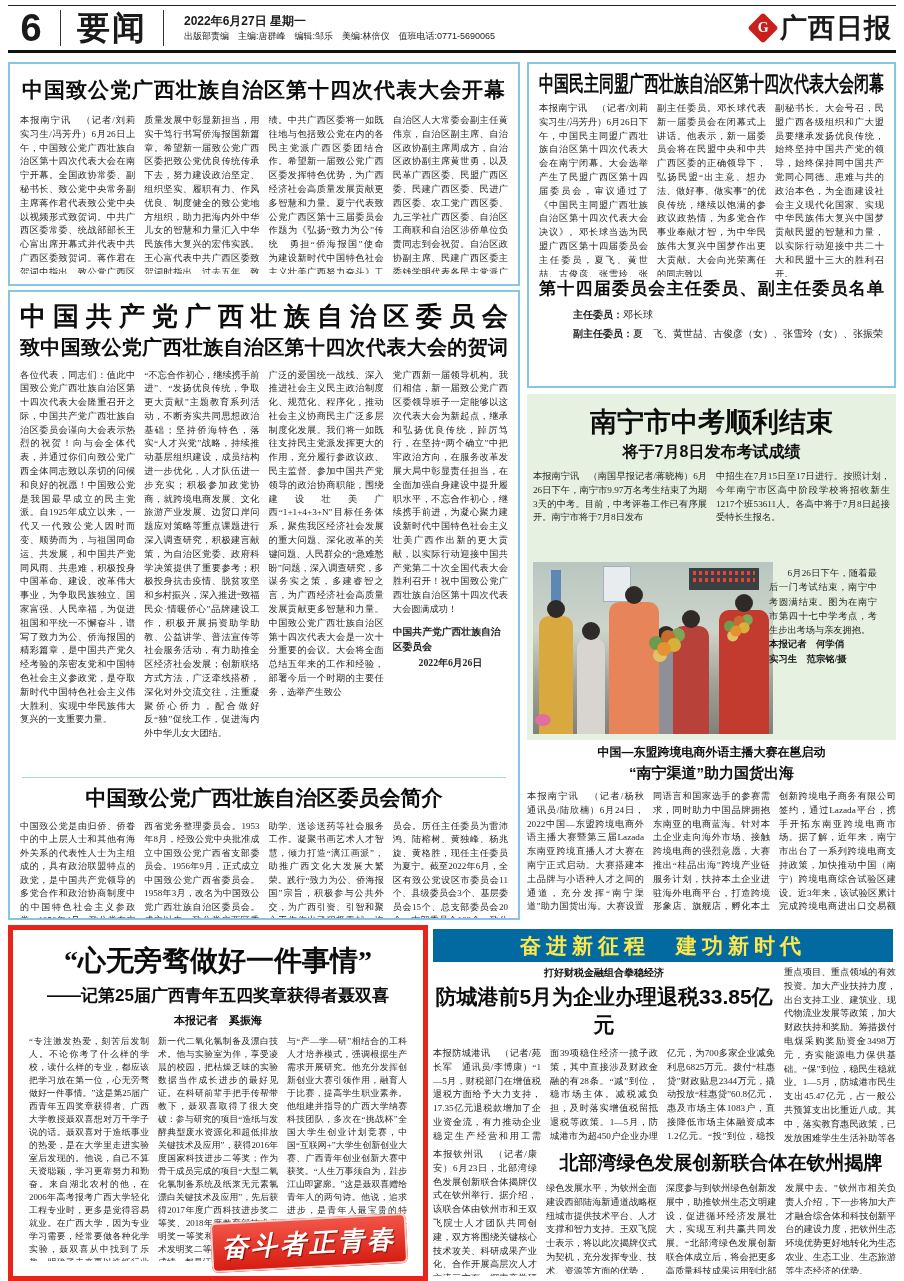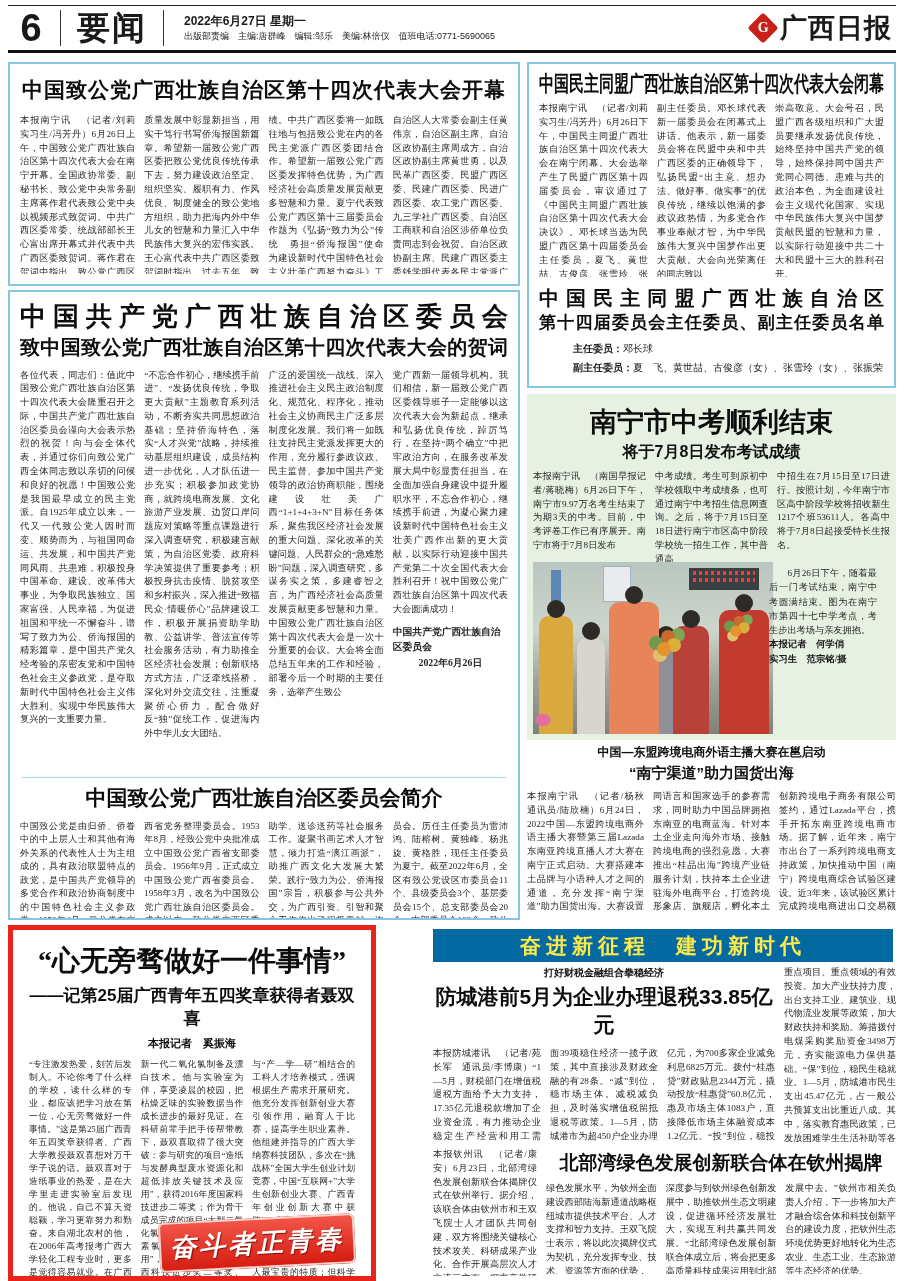--- a/index.html
+++ b/index.html
@@ -113,34 +113,32 @@
       <div class="col" style="font-size:9px;">助学、送诊送药等社会服务工作。凝聚书画艺术人才智慧，倾力打造“漓江画派”，助推广西文化大发展大繁荣。践行“致力为公、侨海报国”宗旨，积极参与公共外交，为广西引资、引智和聚心工作作出了积极贡献。迄今，共选举产生了十三届委</div>
       <div class="col" style="font-size:9px;">员会。历任主任委员为雷沛鸿、陆榕树、黄独峰、杨兆旋、黄格胜，现任主任委员为夏宁。截至2022年6月，全区有致公党设区市委员会11个、县级委员会3个、基层委员会15个、总支部委员会20个、支部委员会168个、致公党党员4341人。</div>
     </div>
   </div>
 
   <div class="absbox box-blue" style="left:527px;top:62px;width:369px;height:326px;padding:8px 10px;">
     <div class="t-main" style="font-size:15px;letter-spacing:0;margin:3px 0 8px;transform:scaleY(1.45);transform-origin:center;">中国民主同盟广西壮族自治区第十四次代表大会闭幕</div>
     <div class="cols" style="height:175px;margin-top:8px;">
       <div class="col">本报南宁讯　（记者/刘莉　实习生/冯芳丹）6月26日下午，中国民主同盟广西壮族自治区第十四次代表大会在南宁闭幕。大会选举产生了民盟广西区第十四届委员会，审议通过了《中国民主同盟广西壮族自治区第十四次代表大会决议》。邓长球当选为民盟广西区第十四届委员会主任委员，夏飞、黄世喆、古俊彦、张雪玲、张振荣当选为</div>
       <div class="col">副主任委员。邓长球代表新一届委员会在闭幕式上讲话。他表示，新一届委员会将在民盟中央和中共广西区委的正确领导下，弘扬民盟“出主意、想办法、做好事、做实事”的优良传统，继续以饱满的参政议政热情，为多党合作事业奉献才智，为中华民族伟大复兴中国梦作出更大贡献。大会向光荣离任的同志致以</div>
-      <div class="col">崇高敬意。大会号召，民盟广西各级组织和广大盟员要继承发扬优良传统，始终坚持中国共产党的领导，始终保持同中国共产党同心同德、患难与共的政治本色，为全面建设社会主义现代化国家、实现中华民族伟大复兴中国梦贡献民盟的智慧和力量，以实际行动迎接中共二十大和民盟十三大的胜利召开。</div>
-    </div>
-    <div class="t-main t-serif jfull" style="font-size:20px;line-height:1.3;margin-top:8px;">中国民主同盟广西壮族自治区</div>
+      <div class="col">副秘书长。大会号召，民盟广西各级组织和广大盟员要继承发扬优良传统，始终坚持中国共产党的领导，始终保持同中国共产党同心同德、患难与共的政治本色，为全面建设社会主义现代化国家、实现中华民族伟大复兴中国梦贡献民盟的智慧和力量，以实际行动迎接中共二十大和民盟十三大的胜利召开。</div>
+    </div>
     <div class="t-main t-serif jfull" style="font-size:17px;line-height:1.4;">第十四届委员会主任委员、副主任委员名单</div>
     <div class="names" style="margin-top:4px;"><b>主任委员：</b><span>邓长球</span></div>
     <div class="names"><b>副主任委员：</b><span>夏　飞、黄世喆、古俊彦（女）、张雪玲（女）、张振荣</span></div>
   </div>
 
   <div class="absbox green" style="left:527px;top:394px;width:369px;height:346px;padding:6px 6px;">
     <div class="t-main" style="font-size:27px;margin:4px 0 2px;">南宁市中考顺利结束</div>
     <div class="sub-t" style="font-size:16px;margin-bottom:7px;">将于7月8日发布考试成绩</div>
     <div class="cols" style="height:96px;">
       <div class="col">本报南宁讯　（南国早报记者/蒋晓梅）6月26日下午，南宁市9.97万名考生结束了为期3天的中考。目前，中考评卷工作已有序展开。南宁市将于7月8日发布</div>
-      <div class="col">中考成绩。考生可到原初中学校领取中考成绩条，也可通过南宁中考招生信息网查询。之后，将于7月15日至18日进行南宁市区高中阶段学校统一招生工作，其中普通高</div>
       <div class="col">中招生在7月15日至17日进行。按照计划，今年南宁市区高中阶段学校将招收新生1217个班53611人。各高中将于7月8日起接受特长生报名。</div>
     </div>
 
     <div class="photo" style="left:6px;top:168px;width:240px;height:172px;">
       <div class="sign-strip" style="left:18px;top:8px;width:10px;height:60px;"></div>
       <div class="sign-strip" style="left:70px;top:4px;width:26px;height:34px;background:#e8ecef;border:1px solid #9fb3c2;"></div>
       <div class="led" style="right:14px;top:6px;width:70px;height:22px;">
           <i></i>
           <i></i>
         </div>
@@ -192,21 +190,21 @@
     <div style="flex:1;overflow:hidden;">
       <div class="t-main t-serif" style="font-size:19px;margin:2px 0 6px;">北部湾绿色发展创新联合体在钦州揭牌</div>
       <div class="cols" style="height:92px;">
         <div class="col">绿色发展水平，为钦州全面建设西部陆海新通道战略枢纽城市提供技术平台、人才支撑和智力支持。王双飞院士表示，将以此次揭牌仪式为契机，充分发挥专业、技术、资源等方面的优势，</div>
         <div class="col">深度参与到钦州绿色创新发展中，助推钦州生态文明建设，促进循环经济发展壮大，实现互利共赢共同发展。“北部湾绿色发展创新联合体成立后，将会把更多高质量科技成果运用到北部湾绿色</div>
         <div class="col">发展中去。”钦州市相关负责人介绍，下一步将加大产才融合综合体和科技创新平台的建设力度，把钦州生态环境优势更好地转化为生态农业、生态工业、生态旅游等生态经济的优势。</div>
       </div>
     </div>
   </div>
 
-  <div class="absbox box-red" style="left:8px;top:925px;width:368px;height:356px;padding:10px 16px;">
+  <div class="absbox box-red" style="left:8px;top:925px;width:420px;height:356px;padding:10px 16px;">
     <div class="t-main t-serif" style="font-size:28px;margin-top:2px;">“心无旁骛做好一件事情”</div>
     <div class="t-main" style="font-size:17px;margin:4px 0 6px;">——记第25届广西青年五四奖章获得者聂双喜</div>
     <div class="sub-t" style="font-size:11px;margin-bottom:7px;">本报记者　奚振海</div>
     <div class="cols" style="height:226px;">
       <div class="col" style="font-size:8.8px;line-height:1.48;">“专注激发热爱，刻苦后发制人。不论你考了什么样的学校，读什么样的专业，都应该把学习放在第一位，心无旁骛做好一件事情。”这是第25届广西青年五四奖章获得者、广西大学教授聂双喜想对万千学子说的话。聂双喜对于造纸事业的热爱，是在大学里走进实验室后发现的。他说，自己不算天资聪颖，学习更靠努力和勤奋。来自湖北农村的他，在2006年高考报考广西大学轻化工程专业时，更多是觉得容易就业。在广西大学，因为专业学习需要，经常要做各种化学实验，聂双喜从中找到了乐趣，明确了未来要以造纸行业为发展方向。造纸行业关乎国计民生，但一度也是“污染大户”。聂双喜的导师——广西大学王双飞教授团队研发成功首套二氧化氯制备系统，打破了欧美国家对行业技术——二氧化氯清洁漂白技术的垄断。这让聂双喜坚定了走科研道路的决心。成为王双飞教授的学生后，他专攻清洁造纸课题，并开始研发</div>
       <div class="col" style="font-size:8.8px;line-height:1.48;">新一代二氧化氯制备及漂白技术。他与实验室为伴，享受凌晨的校园，把枯燥乏味的实验数据当作成长进步的最好见证。在科研前辈手把手传帮带教下，聂双喜取得了很大突破：参与研究的项目“造纸与发酵典型废水资源化和超低排放关键技术及应用”，获得2016年度国家科技进步二等奖；作为骨干成员完成的项目“大型二氧化氯制备系统及纸浆无元素氯漂白关键技术及应用”，先后获得2017年度广西科技进步奖二等奖、2018年度教育部技术发明奖一等奖和2019年度国家技术发明奖二等奖。“每份喜人的成绩，都是汗水浇筑而成。”聂双喜说。他把这份感悟带到教书育人中。他引导学生正确认识自己，找准目标，脚踏实地向前走。尤其要端正学习、工作态度，认真打好专业基础。每周，他都会举办“茶话会”，和学生聊科研谈人生，了解学生的思想动态，为他们量身定制科研方案。在教学过程中，聂双喜提出创新创业教育</div>
       <div class="col" style="font-size:8.8px;line-height:1.48;">与“产—学—研”相结合的工科人才培养模式，强调根据生产需求开展研究。他充分发挥创新创业大赛引领作用，融育人于比赛，提高学生职业素养。他组建并指导的广西大学纳赛科技团队，多次在“挑战杯”全国大学生创业计划竞赛，中国“互联网+”大学生创新创业大赛、广西青年创业创新大赛中获奖。“人生万事须自为，跬步江山即寥廓。”这是聂双喜赠给青年人的两句诗。他说，追求进步，是青年人最宝贵的特质；但科学研究没有捷径，要耐得住寂寞，要亲力亲为，用恒心和韧劲不断探索未知、发现创造。他也是一直这么做的，并在这过程中收获累累硕果：入选广西高校千名中青年骨干教师培育计划、博世科青年教师创新人才培养奖励计划，荣获国家技术发明奖、霍英东青年教师奖、教育部技术发明奖、广西青年科技奖、广西创新争先奖。</div>
     </div>
     <div class="stamp">
       <span>奋斗者正青春</span>

